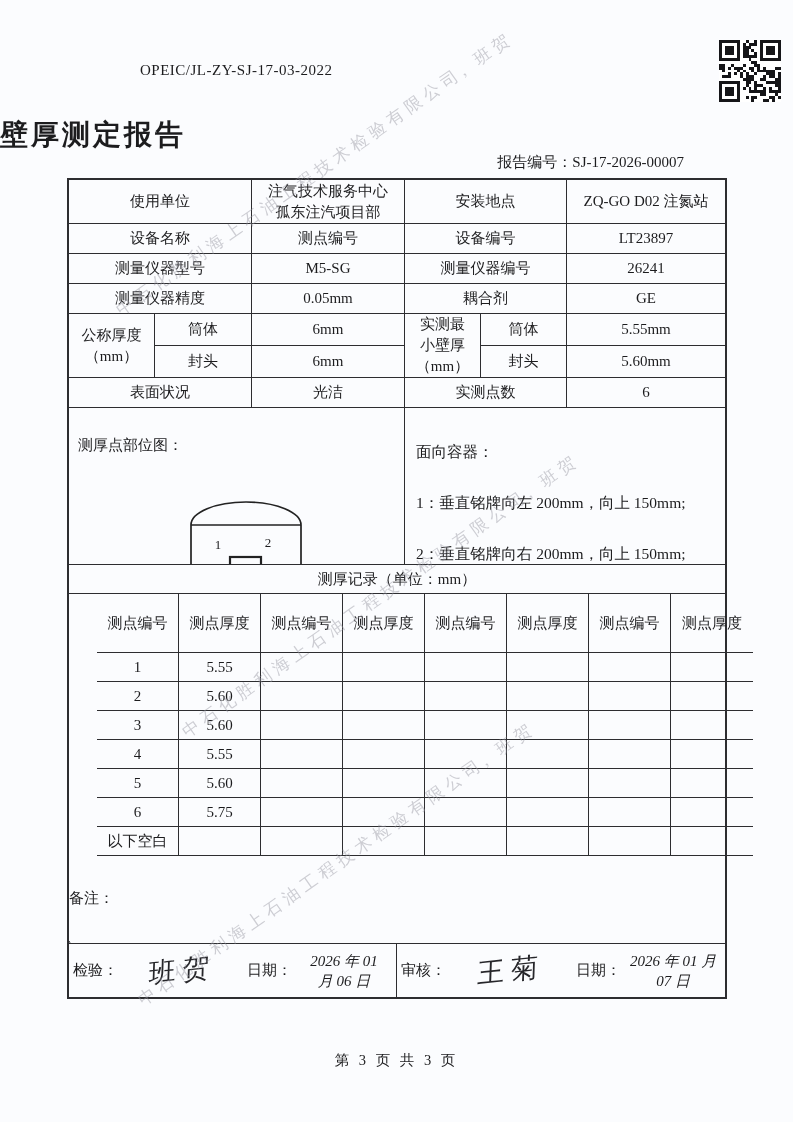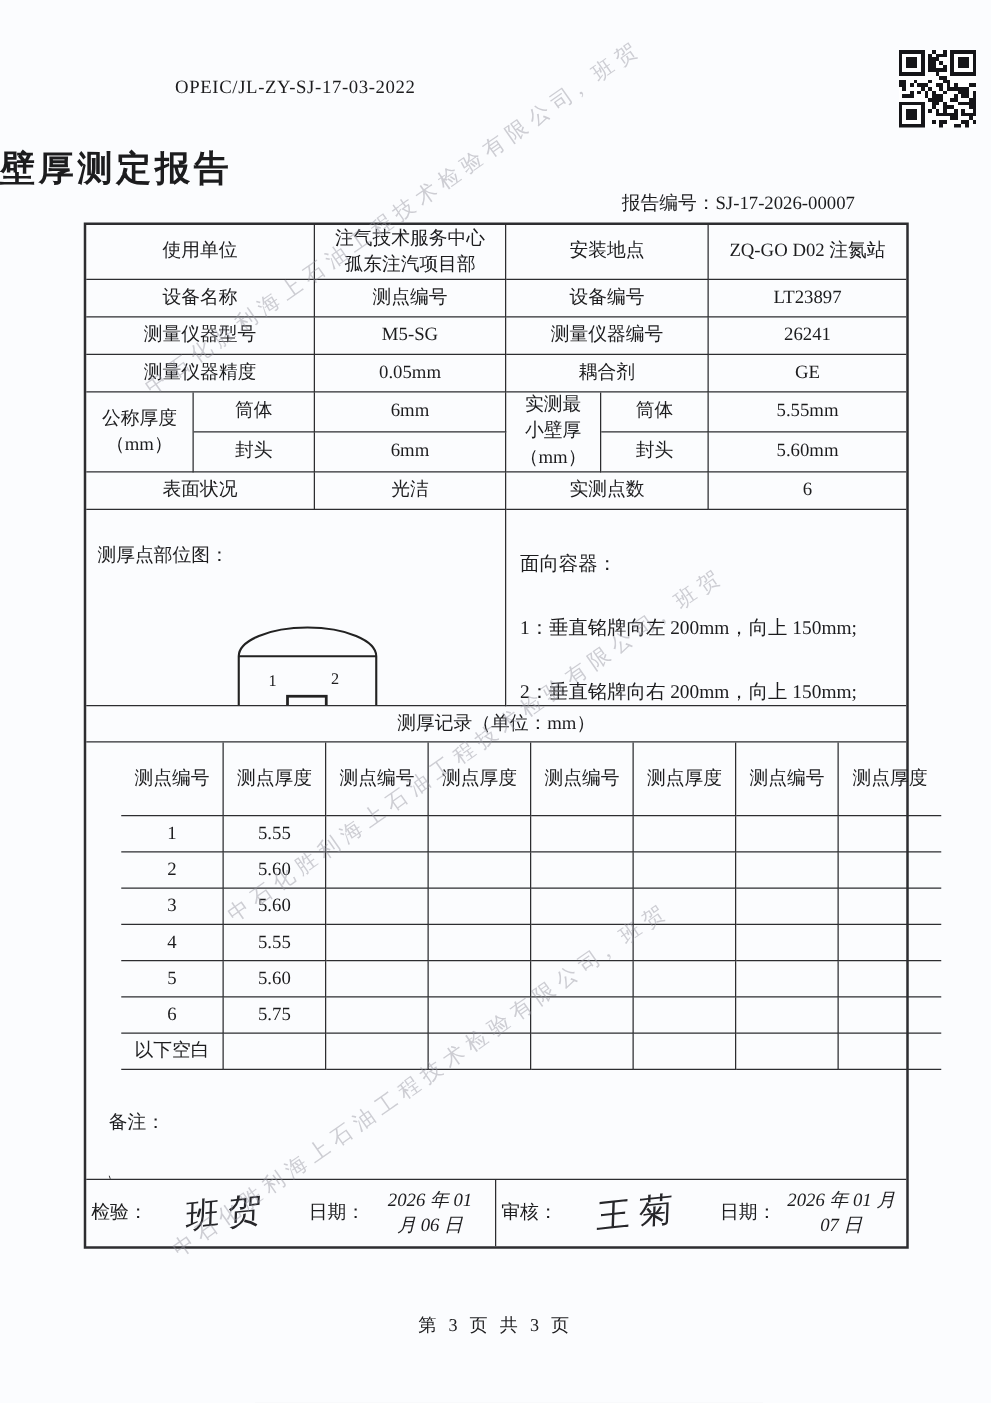--- a/index.html
+++ b/index.html
@@ -51,21 +51,21 @@
   .gc2r2 { grid-column:2; grid-row:2; } .gc3r2 { grid-column:3; grid-row:2; }
   .gc5r2 { grid-column:5; grid-row:2; } .gc6r2 { grid-column:6; grid-row:2; }
   .rD { grid-template-columns:336px 320px; height:157px; }
   .blockcell { display:block; text-align:left; padding:6px 9px; }
   .vessel-wrap { margin:1px 0 0 88px; }
   .orient { font-size:15.5px; line-height:25.5px; padding:5px 11px; }
   .fullrow { grid-template-columns:656px; }
   .r8 { grid-template-columns:repeat(8,82px);padding-left:28px; }
   .h59 { height:59px; }
   .remarks-row { grid-template-columns:656px; height:88px; }
-  .remarks-cell { display:block; text-align:left; padding:6px 18px; font-size:15px; line-height:24px; }
+  .remarks-cell { display:block; text-align:left; padding:6px 0; font-size:15px; line-height:24px; }
   .sign-row { grid-template-columns:328px 328px; height:53px; }
   .sign-cell { justify-content:flex-start; padding:0 4px 0 4px; text-align:left; }
   .sig {
     flex:1; text-align:center; font-size:27px; letter-spacing:7px;
     transform:rotate(-6deg) skewX(-8deg); color:#26262a; font-weight:500;
   }
   .date-lbl { font-size:15px; margin-right:4px; }
   .date-val { width:96px; font-size:15px; line-height:20px; text-align:center; white-space:pre-line;font-style:italic; }
   .lbl { font-size:15px; }
   

